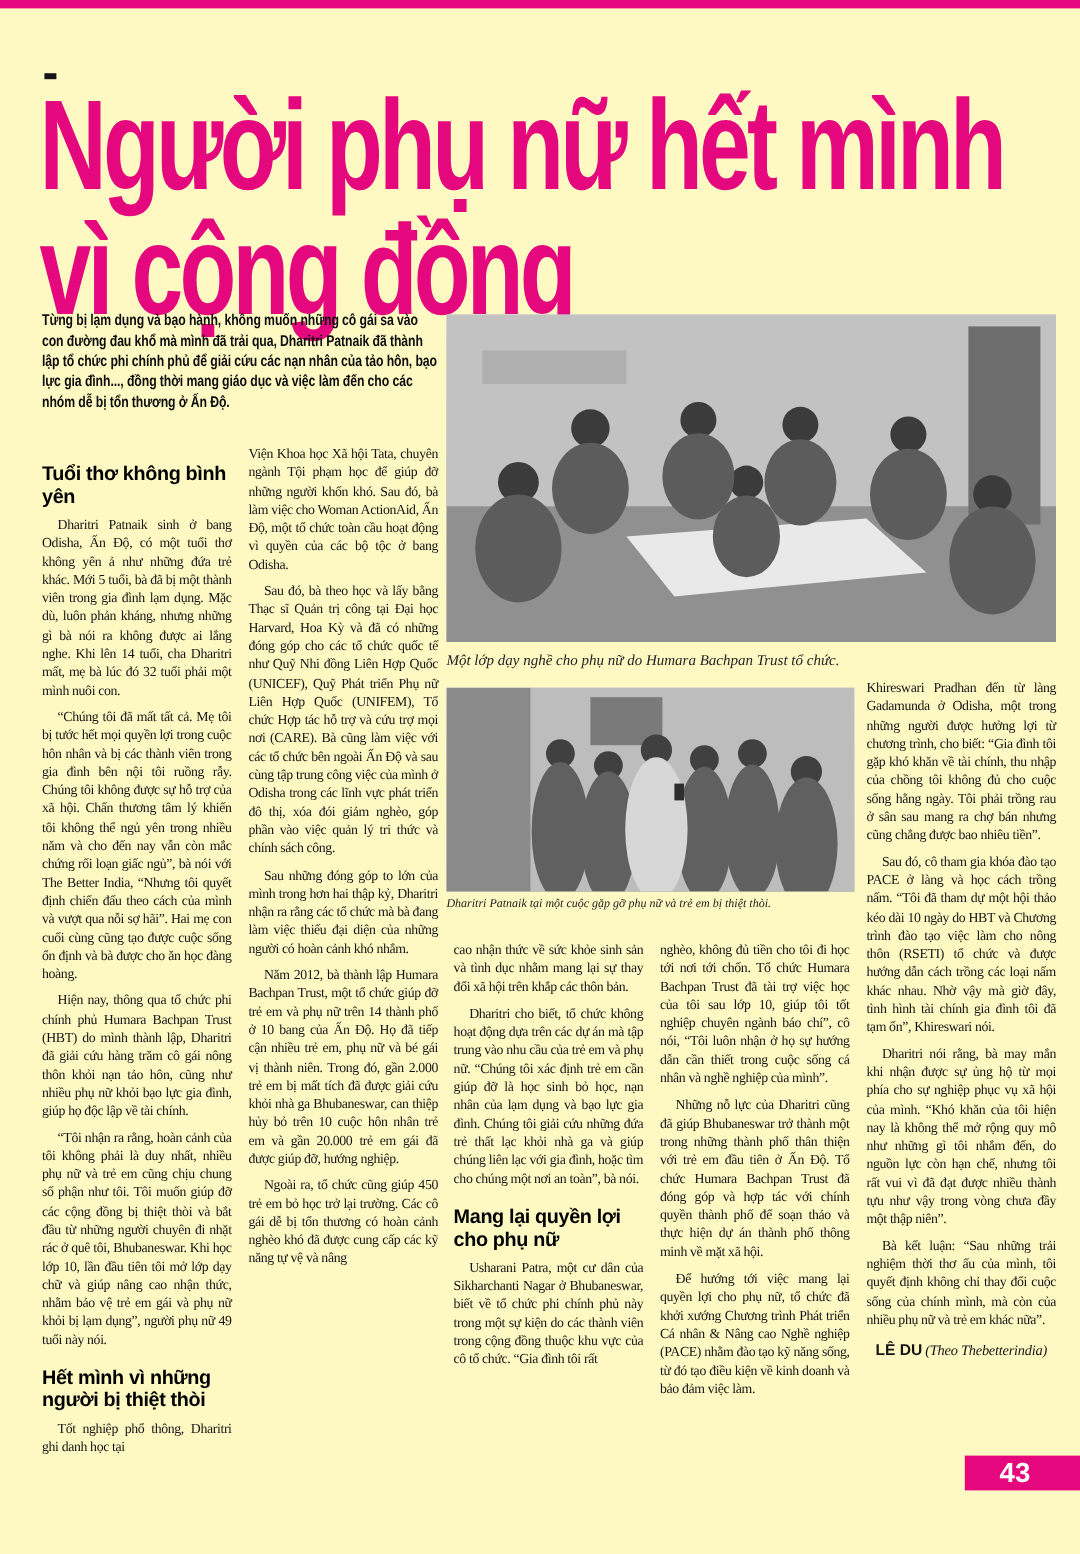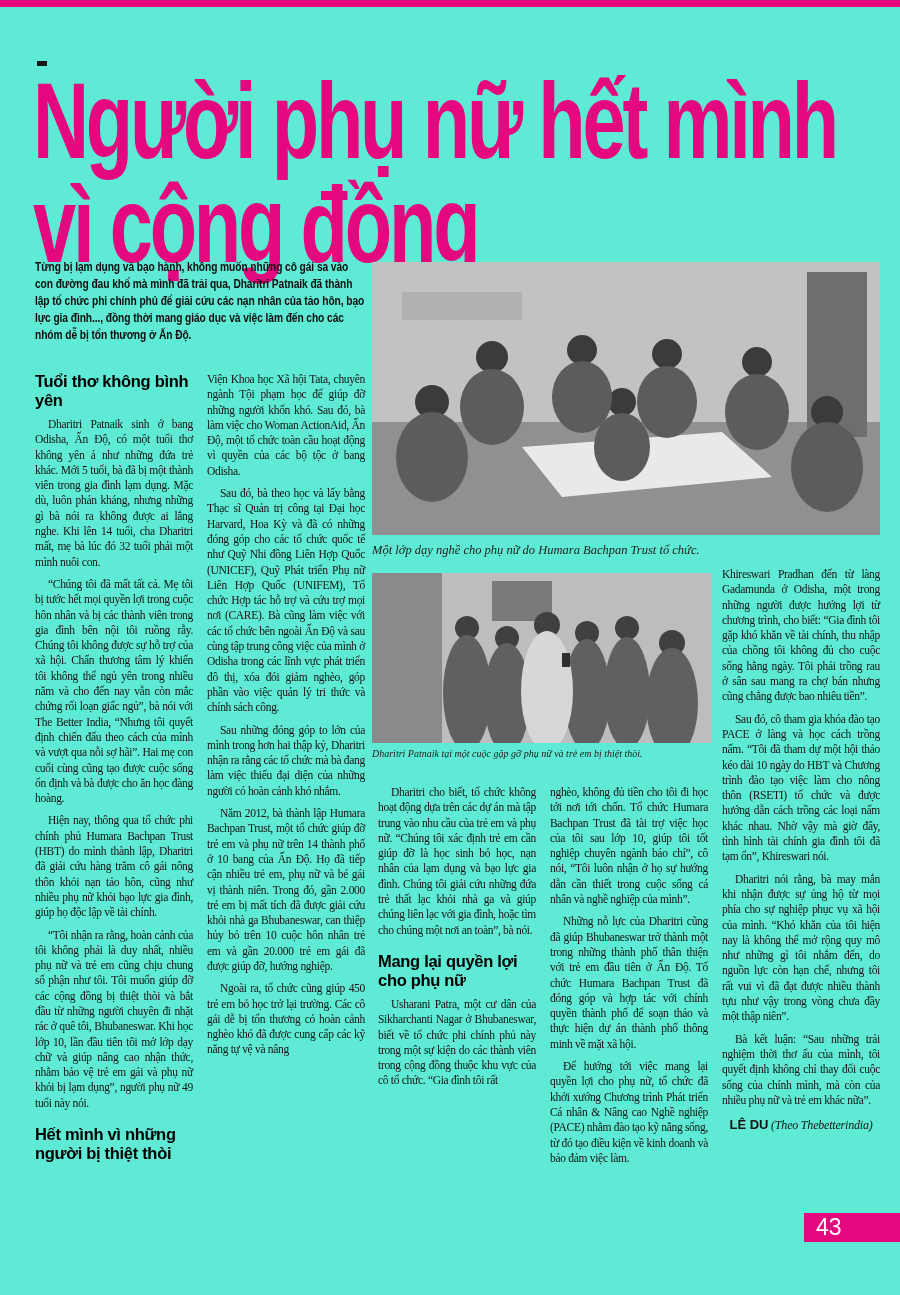--- a/index.html
+++ b/index.html
@@ -1,16 +1,16 @@
 <!DOCTYPE html>
 <html><head>
 <meta charset="utf-8">
 <style>
   html,body{margin:0;padding:0;background:#ffffff;}
-  #page{position:relative;width:900px;height:1295px;background:#5eead4;overflow:hidden;
+  #page{position:relative;width:900px;height:1295px;background:#fef9c3;overflow:hidden;
         font-family:"Liberation Serif",serif;color:#111;}
   .abs{position:absolute;}
 
   
   #top-bar{left:0;top:0;width:900px;height:7px;}
   #reg-mark{left:37px;top:61px;width:10px;height:5px;background:#161616;}
 
   
   #headline{left:33px;top:64px;width:860px;font-family:"Liberation Sans",sans-serif;
             font-weight:bold;line-height:104px;font-size:97px;letter-spacing:-4px;}
@@ -32,32 +32,32 @@
   
   .col{position:absolute;width:158px;font-size:11.5px;line-height:15.3px;
        text-align:justify;letter-spacing:-0.3px;color:#141414;}
   #col-1{left:35px;top:372px;}
   #col-2{left:207px;top:372px;}
   #col-3{left:378px;top:785px;}
   #col-4{left:550px;top:785px;}
   #col-5{left:722px;top:567px;}
   .para{margin:0 0 7px 0;text-indent:13px;}
   .sec-heading{font-family:"Liberation Sans",sans-serif;font-weight:bold;font-size:16.5px;
-               line-height:19px;letter-spacing:-0.3px;margin:0 0 7px 0;text-align:left;color:#000;}
+               line-height:19px;letter-spacing:-0.3px;margin:14px 0 7px 0;text-align:left;color:#000;}
   .sec-heading.later{margin-top:14px;}
 
   
   #byline{margin-top:9px;text-align:center;text-indent:0;}
   #byline .author{font-family:"Liberation Sans",sans-serif;font-weight:bold;font-size:13px;letter-spacing:0;}
   #byline .credit{font-style:italic;font-size:12px;letter-spacing:-0.2px;}
 
   
   #page-number-badge{left:804px;top:1213px;width:96px;height:29px;color:#fff;
-      font-family:"Liberation Sans",sans-serif;font-weight:normal;font-size:23px;
-      line-height:29px;padding-left:12px;box-sizing:border-box;}
+      font-family:"Liberation Sans",sans-serif;font-weight:bold;font-size:23px;
+      line-height:29px;padding-left:29px;box-sizing:border-box;}
 </style>
 </head>
 <body>
 
 <div id="page">
 
   <div id="top-bar" class="abs accent-bg" style="background: rgb(229, 7, 126);"></div>
   <div id="reg-mark" class="abs"></div>
 
   <h1 id="headline" class="abs accent-fg" style="margin: 0px; color: rgb(229, 7, 126);">
@@ -122,31 +122,33 @@
   </div>
   <div id="caption-2" class="abs caption">Dharitri Patnaik tại một cuộc gặp gỡ phụ nữ và trẻ em bị thiệt thòi.</div>
 
   <div id="col-1" class="col">
     <h2 class="sec-heading">Tuổi thơ không bình yên</h2>
     <p class="para">Dharitri Patnaik sinh ở bang Odisha, Ấn Độ, có một tuổi thơ không yên ả như những đứa trẻ khác. Mới 5 tuổi, bà đã bị một thành viên trong gia đình lạm dụng. Mặc dù, luôn phản kháng, nhưng những gì bà nói ra không được ai lắng nghe. Khi lên 14 tuổi, cha Dharitri mất, mẹ bà lúc đó 32 tuổi phải một mình nuôi con.</p>
     <p class="para">“Chúng tôi đã mất tất cả. Mẹ tôi bị tước hết mọi quyền lợi trong cuộc hôn nhân và bị các thành viên trong gia đình bên nội tôi ruồng rẫy. Chúng tôi không được sự hỗ trợ của xã hội. Chấn thương tâm lý khiến tôi không thể ngủ yên trong nhiều năm và cho đến nay vẫn còn mắc chứng rối loạn giấc ngủ”, bà nói với The Better India, “Nhưng tôi quyết định chiến đấu theo cách của mình và vượt qua nỗi sợ hãi”. Hai mẹ con cuối cùng cũng tạo được cuộc sống ổn định và bà được cho ăn học đàng hoàng.</p>
     <p class="para">Hiện nay, thông qua tổ chức phi chính phủ Humara Bachpan Trust (HBT) do mình thành lập, Dharitri đã giải cứu hàng trăm cô gái nông thôn khỏi nạn tảo hôn, cũng như nhiều phụ nữ khỏi bạo lực gia đình, giúp họ độc lập về tài chính.</p>
     <p class="para">“Tôi nhận ra rằng, hoàn cảnh của tôi không phải là duy nhất, nhiều phụ nữ và trẻ em cũng chịu chung số phận như tôi. Tôi muốn giúp đỡ các cộng đồng bị thiệt thòi và bắt đầu từ những người chuyên đi nhặt rác ở quê tôi, Bhubaneswar. Khi học lớp 10, lần đầu tiên tôi mở lớp dạy chữ và giúp nâng cao nhận thức, nhằm bảo vệ trẻ em gái và phụ nữ khỏi bị lạm dụng”, người phụ nữ 49 tuổi này nói.</p>
     <h2 class="sec-heading later">Hết mình vì những người bị thiệt thòi</h2>
+    <p class="para">Tốt nghiệp phổ thông, Dharitri ghi danh học tại</p>
   </div>
 
   <div id="col-2" class="col">
     <p class="para" style="text-indent:0;">Viện Khoa học Xã hội Tata, chuyên ngành Tội phạm học để giúp đỡ những người khốn khó. Sau đó, bà làm việc cho Woman ActionAid, Ấn Độ, một tổ chức toàn cầu hoạt động vì quyền của các bộ tộc ở bang Odisha.</p>
     <p class="para">Sau đó, bà theo học và lấy bằng Thạc sĩ Quản trị công tại Đại học Harvard, Hoa Kỳ và đã có những đóng góp cho các tổ chức quốc tế như Quỹ Nhi đồng Liên Hợp Quốc (UNICEF), Quỹ Phát triển Phụ nữ Liên Hợp Quốc (UNIFEM), Tổ chức Hợp tác hỗ trợ và cứu trợ mọi nơi (CARE). Bà cũng làm việc với các tổ chức bên ngoài Ấn Độ và sau cùng tập trung công việc của mình ở Odisha trong các lĩnh vực phát triển đô thị, xóa đói giảm nghèo, góp phần vào việc quản lý tri thức và chính sách công.</p>
     <p class="para">Sau những đóng góp to lớn của mình trong hơn hai thập kỷ, Dharitri nhận ra rằng các tổ chức mà bà đang làm việc thiếu đại diện của những người có hoàn cảnh khó nhắm.</p>
     <p class="para">Năm 2012, bà thành lập Humara Bachpan Trust, một tổ chức giúp đỡ trẻ em và phụ nữ trên 14 thành phố ở 10 bang của Ấn Độ. Họ đã tiếp cận nhiều trẻ em, phụ nữ và bé gái vị thành niên. Trong đó, gần 2.000 trẻ em bị mất tích đã được giải cứu khỏi nhà ga Bhubaneswar, can thiệp hủy bỏ trên 10 cuộc hôn nhân trẻ em và gần 20.000 trẻ em gái đã được giúp đỡ, hướng nghiệp.</p>
     <p class="para">Ngoài ra, tổ chức cũng giúp 450 trẻ em bỏ học trở lại trường. Các cô gái dễ bị tổn thương có hoàn cảnh nghèo khó đã được cung cấp các kỹ năng tự vệ và nâng</p>
   </div>
 
   <div id="col-3" class="col">
+    <p class="para" style="text-indent:0;">cao nhận thức về sức khỏe sinh sản và tình dục nhằm mang lại sự thay đổi xã hội trên khắp các thôn bản.</p>
     <p class="para">Dharitri cho biết, tổ chức không hoạt động dựa trên các dự án mà tập trung vào nhu cầu của trẻ em và phụ nữ. “Chúng tôi xác định trẻ em cần giúp đỡ là học sinh bỏ học, nạn nhân của lạm dụng và bạo lực gia đình. Chúng tôi giải cứu những đứa trẻ thất lạc khỏi nhà ga và giúp chúng liên lạc với gia đình, hoặc tìm cho chúng một nơi an toàn”, bà nói.</p>
     <h2 class="sec-heading later">Mang lại quyền lợi cho phụ nữ</h2>
     <p class="para">Usharani Patra, một cư dân của Sikharchanti Nagar ở Bhubaneswar, biết về tổ chức phi chính phủ này trong một sự kiện do các thành viên trong cộng đồng thuộc khu vực của cô tổ chức. “Gia đình tôi rất</p>
   </div>
 
   <div id="col-4" class="col">
     <p class="para" style="text-indent:0;">nghèo, không đủ tiền cho tôi đi học tới nơi tới chốn. Tổ chức Humara Bachpan Trust đã tài trợ việc học của tôi sau lớp 10, giúp tôi tốt nghiệp chuyên ngành báo chí”, cô nói, “Tôi luôn nhận ở họ sự hướng dẫn cần thiết trong cuộc sống cá nhân và nghề nghiệp của mình”.</p>
     <p class="para">Những nỗ lực của Dharitri cũng đã giúp Bhubaneswar trở thành một trong những thành phố thân thiện với trẻ em đầu tiên ở Ấn Độ. Tổ chức Humara Bachpan Trust đã đóng góp và hợp tác với chính quyền thành phố để soạn thảo và thực hiện dự án thành phố thông minh về mặt xã hội.</p>
     <p class="para">Để hướng tới việc mang lại quyền lợi cho phụ nữ, tổ chức đã khởi xướng Chương trình Phát triển Cá nhân &amp; Nâng cao Nghề nghiệp (PACE) nhằm đào tạo kỹ năng sống, từ đó tạo điều kiện về kinh doanh và bảo đảm việc làm.</p>
   </div>

